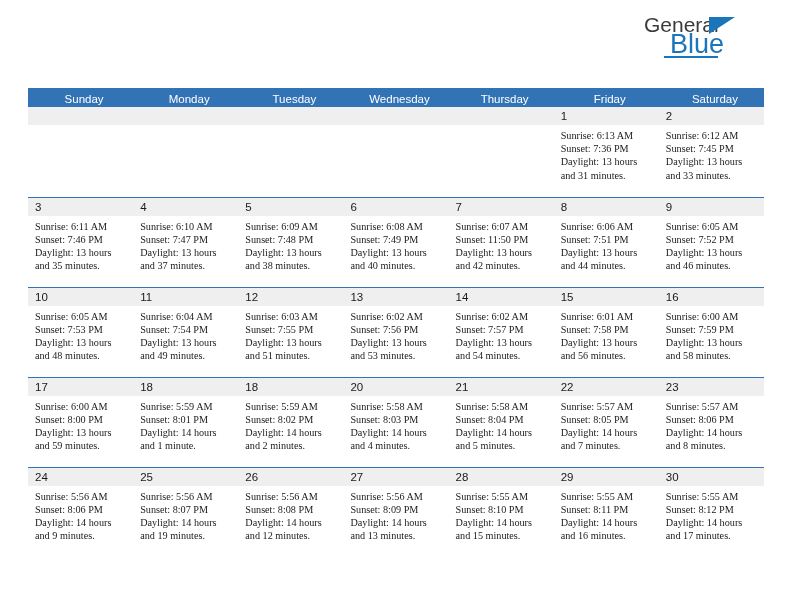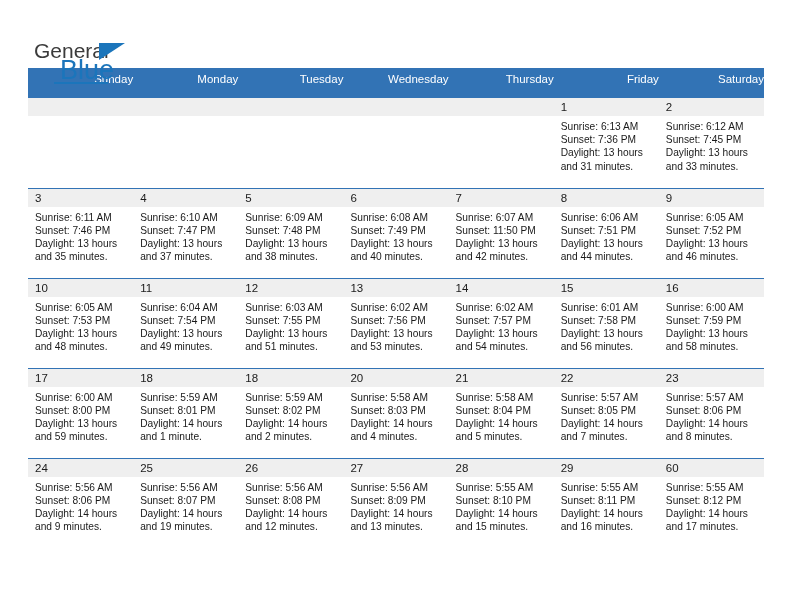--- a/index.html
+++ b/index.html
@@ -18,24 +18,24 @@
     position: relative;
     width: 792px;
     height: 612px;
     box-sizing: border-box;
     padding: 0 28px;
   }
 
   
   .header {
     display: flex;
-    justify-content: space-between;
+    justify-content: flex-end;
     align-items: flex-start;
-    padding-top: 40px;
-    height: 68px;
+    padding-top: 14px;
+    height: 88px;
     box-sizing: border-box;
   }
   .logo {
     position: relative;
     width: 120px;
     height: 48px;
     padding-left: 6px;
   }
   .logo-general {
     font-size: 21px;
@@ -95,22 +95,22 @@
   .calendar {
     width: 736px;
     border-collapse: collapse;
     table-layout: fixed;
   }
   .calendar thead th {
     background: #3273b5;
     color: #ffffff;
     font-size: 11.5px;
     font-weight: 400;
-    text-align: right;
-    padding: 5px 0 13px 7px;
+    text-align: center;
+    padding: 5px 0 2px 7px;
     height: 19px;
     box-sizing: border-box;
     border: none;
   }
   .week-row > td {
     vertical-align: top;
     padding: 0;
     border-top: 1.3px solid #3273b5;
     height: 90px;
     box-sizing: border-box;
@@ -133,20 +133,21 @@
     line-height: 12px;
   }
   .cell-empty .daynum {
     background: #efefef;
   }
   .details {
     padding: 4px 6px 0 7px;
     font-size: 10.2px;
     line-height: 13.2px;
     color: #1a1a1a;
+    font-family: Liberation Serif, serif;
   }
   .details div { white-space: nowrap; }
   .details div.wrap2 { white-space: normal; }
 </style>
 </head>
 <body>
 
 <div class="page">
 
   <div class="header">
@@ -493,21 +494,21 @@
               <div class="daynum">29</div>
               <div class="details">
                 <div>Sunrise: 5:55 AM</div>
                 <div>Sunset: 8:11 PM</div>
                 <div class="wrap2">Daylight: 14 hours and 16 minutes.</div>
               </div>
             </div>
           </td>
           <td>
             <div class="cell-inner">
-              <div class="daynum">60</div>
+              <div class="daynum">30</div>
               <div class="details">
                 <div>Sunrise: 5:55 AM</div>
                 <div>Sunset: 8:12 PM</div>
                 <div class="wrap2">Daylight: 14 hours and 17 minutes.</div>
               </div>
             </div>
           </td>
         </tr>
       </tbody>
   </table>

